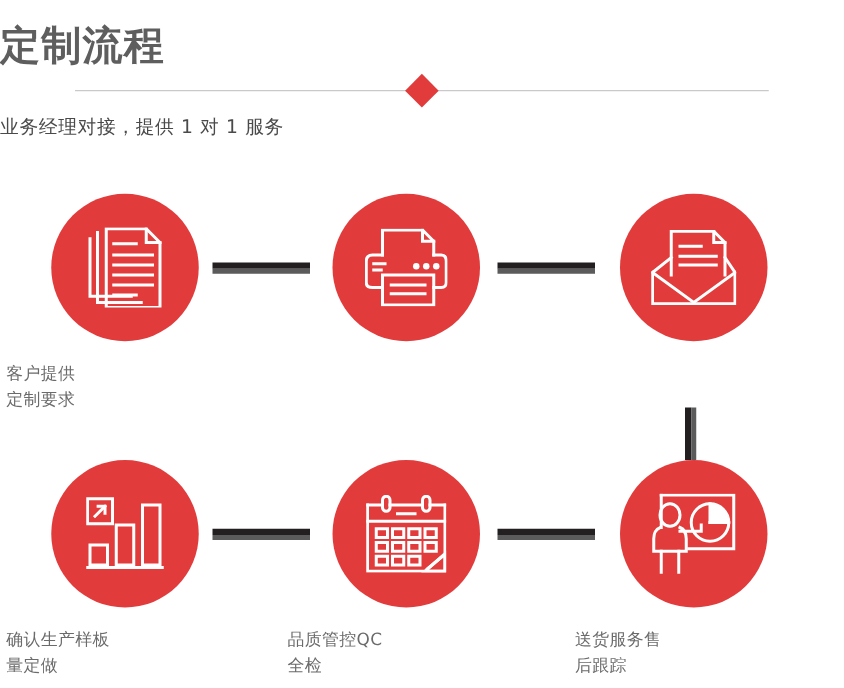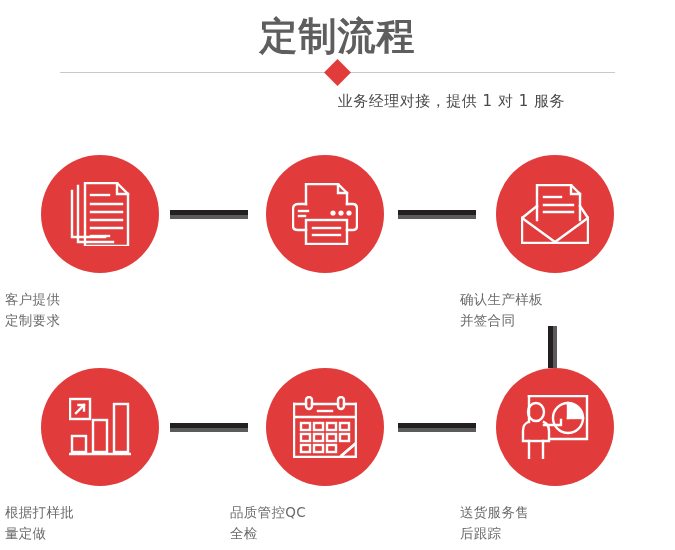--- a/index.html
+++ b/index.html
@@ -21,22 +21,21 @@
     left: 0;
     top: 0;
     width: 675px;
     height: 130px;
   }
   .page-title {
     position: absolute;
     left: 0;
     top: 16px;
     width: 675px;
-    text-align: center;
-    font-size: 38px;
+    font-size: 32px;
     font-weight: bold;
     color: #5e5e5e;
     letter-spacing: 1px;
     line-height: 40px;
   }
   .divider-wrap {
     position: absolute;
     left: 60px;
     top: 72px;
     width: 555px;
@@ -58,21 +57,21 @@
     width: 19px;
     height: 19px;
     background: #e23b3b;
     transform: rotate(45deg);
   }
   .page-subtitle {
     position: absolute;
     left: 0;
     top: 90px;
     width: 565px;
-    text-align: right;
+    text-align: left;
     font-size: 15px;
     color: #4a4a4a;
     line-height: 22px;
     letter-spacing: 0.5px;
   }
 
   
   .flow {
     position: absolute;
     left: 0;
@@ -252,39 +251,37 @@
           <path d="M16 36 L16 1 L50 1 L59 10 L59 36"></path>
           <path d="M50 1 L50 10 L59 10"></path>
           <line x1="23" y1="13" x2="40" y2="13"></line>
           <line x1="23" y1="21" x2="52" y2="21"></line>
           <line x1="23" y1="28" x2="52" y2="28"></line>
           <path d="M16 22 L1 34 L1 59 L67 59 L67 34 L59 22"></path>
           <path d="M1 34 L34 58 L67 34"></path>
         </svg>
       </span>
     </div>
-    <div class="node-label">确认生产样板
-并签合同</div>
   </div>
 
   <div class="node node-r1 node-c0">
     <div class="circle">
       <span>
         <svg width="62" height="62" viewBox="0 0 62 62" fill="none" stroke="#ffffff" stroke-width="2.4" stroke-linecap="square" stroke-linejoin="miter">
           <rect x="1" y="3" width="20" height="20"></rect>
           <path d="M7 17 L15 9"></path>
           <path d="M9.5 9 L15 9 L15 14.5"></path>
           <rect x="3" y="40" width="14" height="16"></rect>
           <rect x="24" y="24" width="14" height="32"></rect>
           <rect x="45" y="8" width="14" height="48"></rect>
           <line x1="0" y1="58" x2="62" y2="58"></line>
         </svg>
       </span>
     </div>
-    <div class="node-label">根据打样批
+    <div class="node-label">确认生产样板
 量定做</div>
   </div>
 
   <div class="node node-r1 node-c1">
     <div class="circle">
       <span>
         <svg width="64" height="62" viewBox="0 0 64 62" fill="none" stroke="#ffffff" stroke-width="2.4" stroke-linecap="square" stroke-linejoin="miter">
           <rect x="13" y="1" width="6" height="12" rx="3"></rect>
           <rect x="45" y="1" width="6" height="12" rx="3"></rect>
           <path d="M1 8 L13 8 M19 8 L45 8 M51 8 L63 8"></path>

